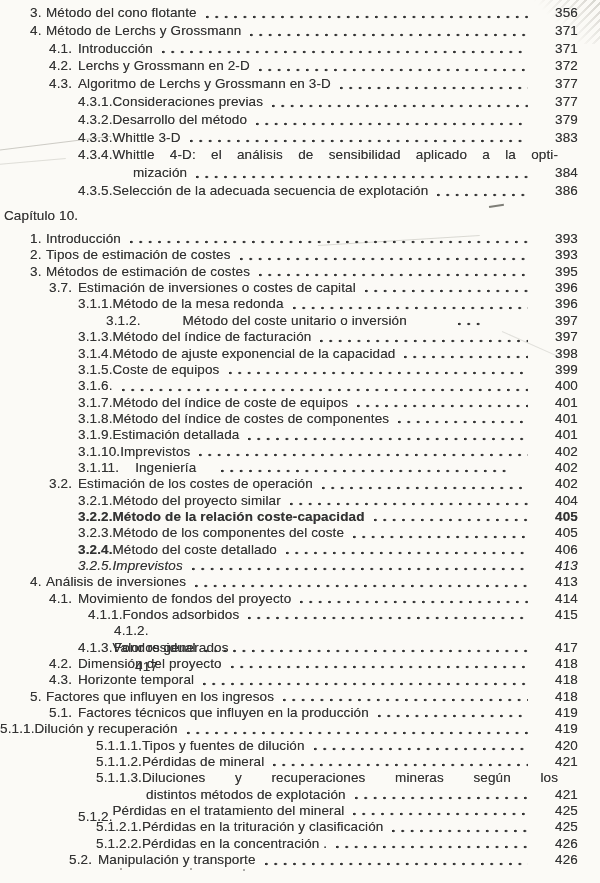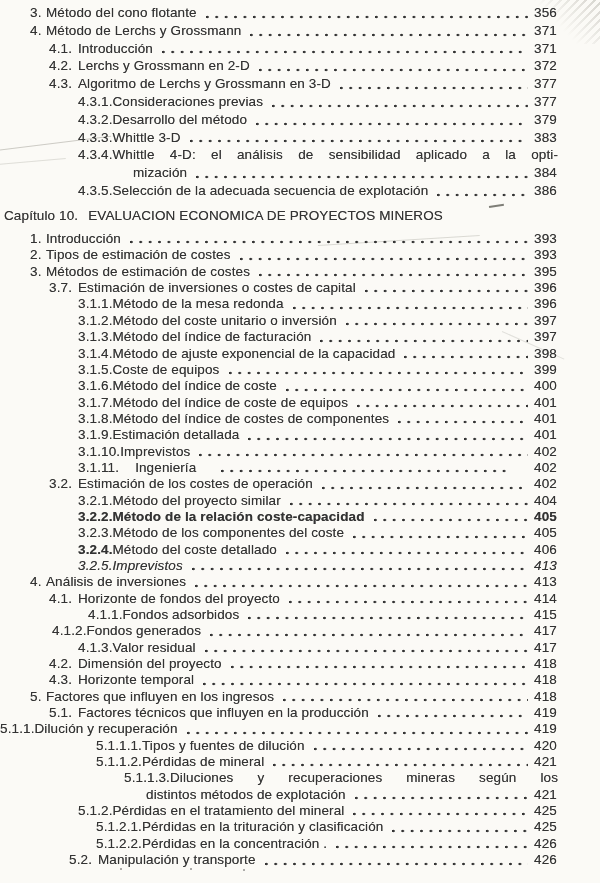--- a/index.html
+++ b/index.html
@@ -16,21 +16,21 @@
   .secA .row { height:17.8px; line-height:17.8px; }
   .secB .row { height:16.35px; line-height:16.35px; }
   .heading { display:flex; height:16.35px; line-height:16.35px; padding-left:4px; margin-top:8px; margin-bottom:7px; white-space:pre; }
   .heading .ht { margin-left:10px; }
   .lbl { flex:none; white-space:pre; }
   .ttl { flex:none; white-space:pre; }
   .row.fill .ttl { flex:1; white-space:normal; text-align:justify; text-align-last:justify; padding-right:20px; }
   .dots { flex:1; align-self:flex-end; height:4px; margin:0 6px 3px 9px;
     background-image:radial-gradient(circle at 1.3px 2px, var(--ink) 1.05px, rgba(0,0,0,0) 1.6px);
     background-size:9.4px 4px; background-repeat:repeat-x; }
-  .pg { flex:none; width:44px; white-space:pre; }
+  .pg { flex:none; width:44px; text-align:right; white-space:pre; }
   .artifact { position:absolute; pointer-events:none; }
   .corner { top:0; right:0; width:66px; height:44px;
     background:repeating-linear-gradient(135deg, rgba(160,157,147,0.40) 0 2px, rgba(160,157,147,0) 2px 6px);
     -webkit-mask-image:linear-gradient(225deg,#000,transparent 62%); mask-image:linear-gradient(225deg,#000,transparent 62%); }
   .scratch { height:1.2px; background:rgba(140,138,128,0.42); transform-origin:left center; }
   .speck { width:2px; height:2px; border-radius:50%; background:rgba(60,60,60,0.55); }
 </style>
 </head>
 <body>
 
@@ -105,21 +105,21 @@
           <span class="pg">384</span>
         </div>
         <div class="row" style="padding-left: 78px;">
           <span class="lbl" style="min-width: 34px;">4.3.5.</span>
           <span class="ttl">Selección de la adecuada secuencia de explotación</span>
           <span class="dots"></span>
           <span class="pg">386</span>
         </div>
       </div>
       <div class="section secB">
-        <div class="heading"><span class="hl">Capítulo 10.</span><span class="ht">EVALUACION ECONOMICA DE PROYECTOS MINEROS</span></div>
+        <div class="heading"><span class="hl">Capítulo 10.</span></div>
         <div class="row" style="padding-left: 30px;">
           <span class="lbl" style="min-width: 16px;">1.</span>
           <span class="ttl">Introducción</span>
           <span class="dots"></span>
           <span class="pg">393</span>
         </div>
         <div class="row" style="padding-left: 30px;">
           <span class="lbl" style="min-width: 16px;">2.</span>
           <span class="ttl">Tipos de estimación de costes</span>
           <span class="dots"></span>
@@ -136,21 +136,21 @@
           <span class="ttl">Estimación de inversiones o costes de capital</span>
           <span class="dots"></span>
           <span class="pg">396</span>
         </div>
         <div class="row" style="padding-left: 78px;">
           <span class="lbl" style="min-width: 34px;">3.1.1.</span>
           <span class="ttl">Método de la mesa redonda</span>
           <span class="dots"></span>
           <span class="pg">396</span>
         </div>
-        <div class="row" style="padding-left: 78px;">
+        <div class="row" style="padding-left: 106px; gap: 42px;">
           <span class="lbl" style="min-width: 34px;">3.1.2.</span>
           <span class="ttl">Método del coste unitario o inversión</span>
           <span class="dots"></span>
           <span class="pg">397</span>
         </div>
         <div class="row" style="padding-left: 78px;">
           <span class="lbl" style="min-width: 34px;">3.1.3.</span>
           <span class="ttl">Método del índice de facturación</span>
           <span class="dots"></span>
           <span class="pg">397</span>
@@ -162,21 +162,20 @@
           <span class="pg">398</span>
         </div>
         <div class="row" style="padding-left: 78px;">
           <span class="lbl" style="min-width: 34px;">3.1.5.</span>
           <span class="ttl">Coste de equipos</span>
           <span class="dots"></span>
           <span class="pg">399</span>
         </div>
         <div class="row" style="padding-left: 78px;">
           <span class="lbl" style="min-width: 34px;">3.1.6.</span>
-          <span class="ttl">Método del índice de coste</span>
           <span class="dots"></span>
           <span class="pg">400</span>
         </div>
         <div class="row" style="padding-left: 78px;">
           <span class="lbl" style="min-width: 34px;">3.1.7.</span>
           <span class="ttl">Método del índice de coste de equipos</span>
           <span class="dots"></span>
           <span class="pg">401</span>
         </div>
         <div class="row" style="padding-left: 78px;">
@@ -240,31 +239,31 @@
           <span class="pg">413</span>
         </div>
         <div class="row" style="padding-left: 30px;">
           <span class="lbl" style="min-width: 16px;">4.</span>
           <span class="ttl">Análisis de inversiones</span>
           <span class="dots"></span>
           <span class="pg">413</span>
         </div>
         <div class="row" style="padding-left: 49px;">
           <span class="lbl" style="min-width: 29px;">4.1.</span>
-          <span class="ttl">Horizonte de fondos del proyecto</span>
+          <span class="ttl">Movimiento de fondos del proyecto</span>
           <span class="dots"></span>
           <span class="pg">414</span>
         </div>
         <div class="row" style="padding-left: 88px;">
           <span class="lbl" style="min-width: 34px;">4.1.1.</span>
           <span class="ttl">Fondos adsorbidos</span>
           <span class="dots"></span>
           <span class="pg">415</span>
         </div>
-        <div class="row" style="padding-left: 52px;">
+        <div class="row" style="padding-left: 114px; flex-direction: column;">
           <span class="lbl" style="min-width: 34px;">4.1.2.</span>
           <span class="ttl">Fondos generados</span>
           <span class="dots"></span>
           <span class="pg">417</span>
         </div>
         <div class="row" style="padding-left: 78px;">
           <span class="lbl" style="min-width: 34px;">4.1.3.</span>
           <span class="ttl">Valor residual</span>
           <span class="dots"></span>
           <span class="pg">417</span>
@@ -305,30 +304,30 @@
           <span class="dots"></span>
           <span class="pg">420</span>
         </div>
         <div class="row" style="padding-left: 96px;">
           <span class="lbl" style="min-width: 38px;">5.1.1.2.</span>
           <span class="ttl">Pérdidas de mineral</span>
           <span class="dots"></span>
           <span class="pg">421</span>
         </div>
         <div class="row fill" style="padding-left: 96px;">
-          <span class="lbl" style="min-width: 38px; margin-left: 28px;">5.1.1.3.</span>
+          <span class="lbl" style="min-width: 38px;">5.1.1.3.</span>
           <span class="ttl">Diluciones y recuperaciones mineras según los</span>
         </div>
         <div class="row" style="padding-left: 146px;">
           <span class="ttl">distintos métodos de explotación</span>
           <span class="dots"></span>
           <span class="pg">421</span>
         </div>
         <div class="row" style="padding-left: 78px;">
-          <span class="lbl" style="min-width: 34px;">5.1.2.</span>
+          <span class="lbl" style="min-width: 34px; margin-top: 6px;">5.1.2.</span>
           <span class="ttl">Pérdidas en el tratamiento del mineral</span>
           <span class="dots"></span>
           <span class="pg">425</span>
         </div>
         <div class="row" style="padding-left: 96px;">
           <span class="lbl" style="min-width: 38px;">5.1.2.1.</span>
           <span class="ttl">Pérdidas en la trituración y clasificación</span>
           <span class="dots"></span>
           <span class="pg">425</span>
         </div>

